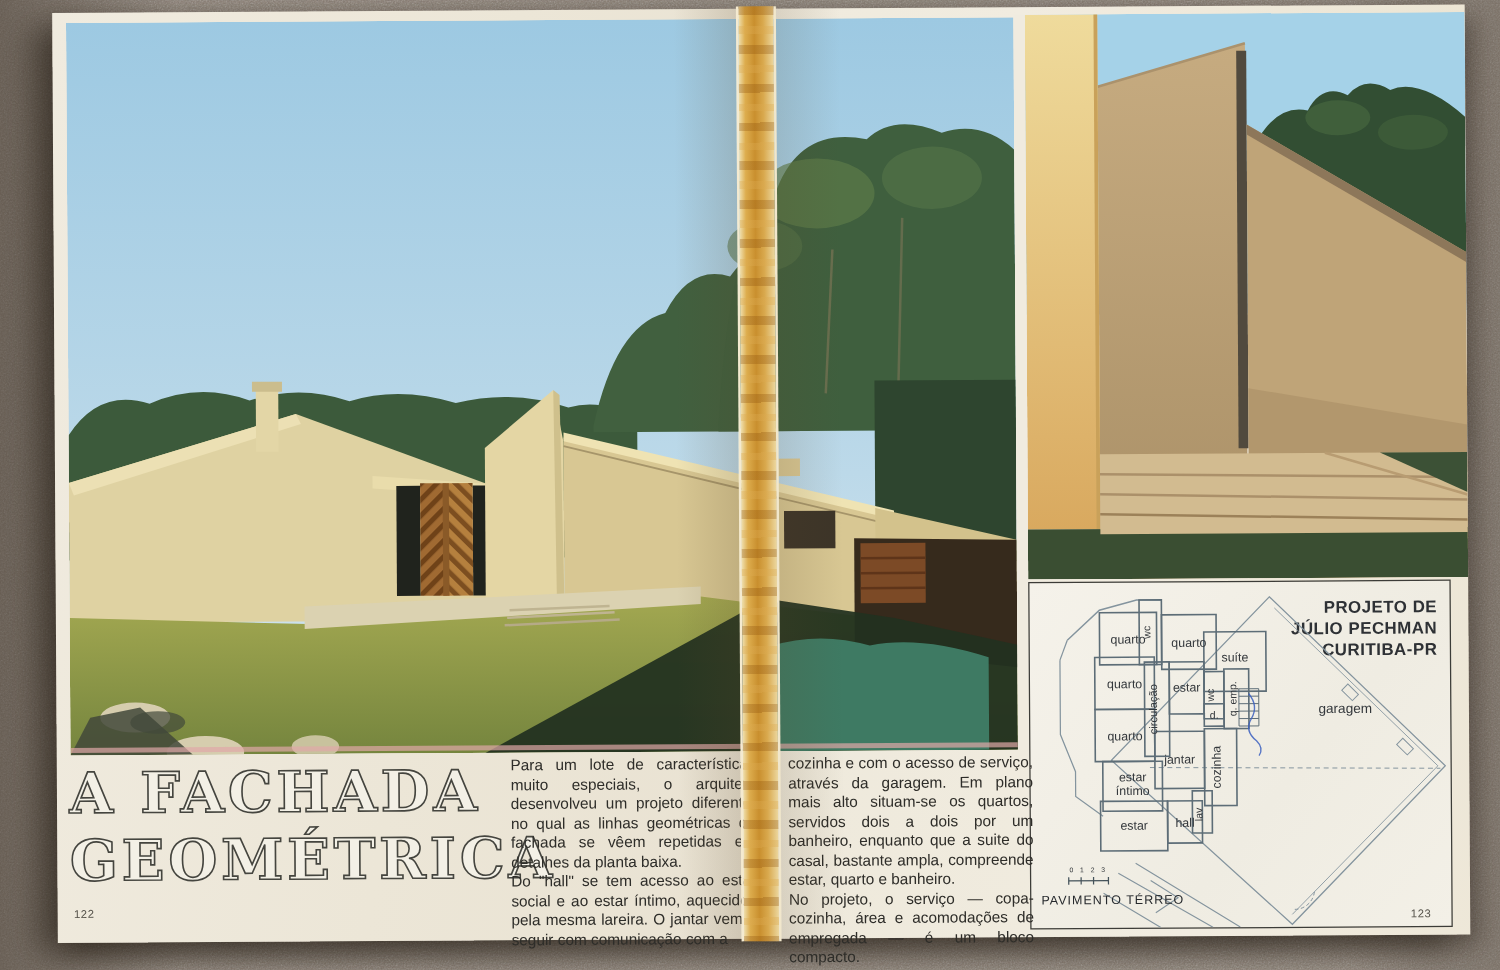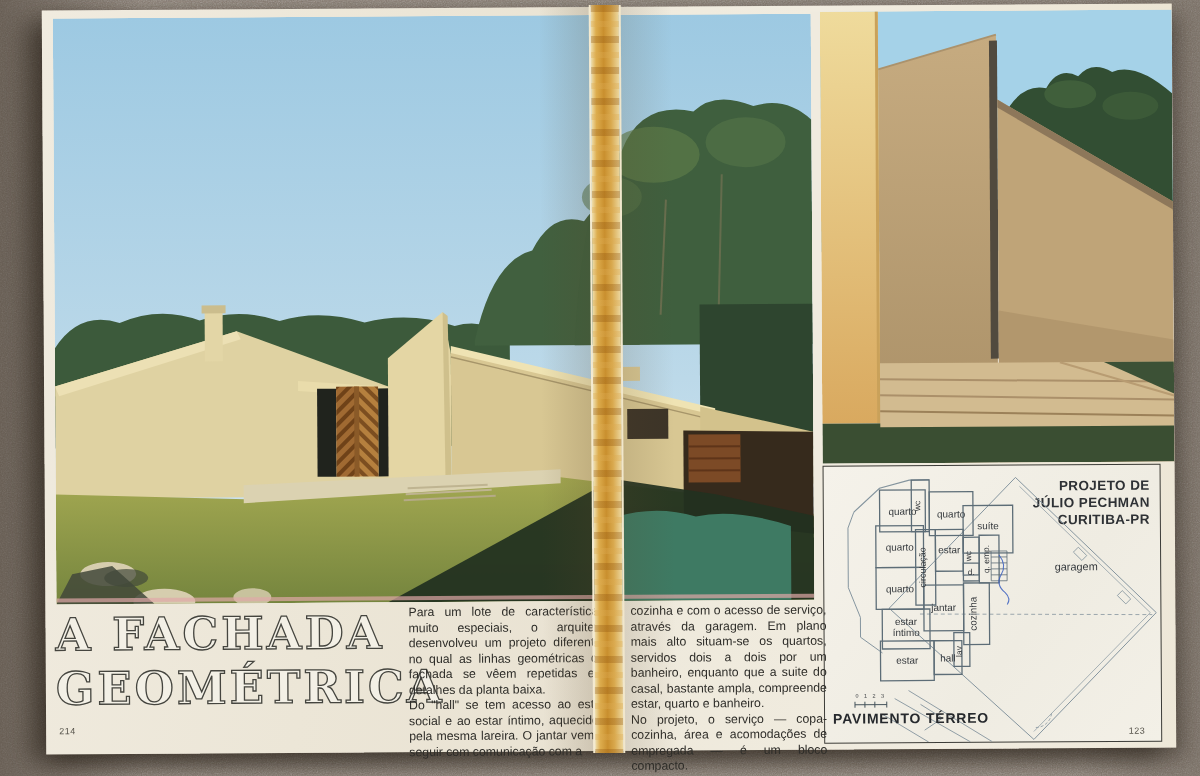--- a/index.html
+++ b/index.html
@@ -31,21 +31,21 @@
   .pn-left{left:13px;top:716px;}
   .col{position:absolute;top:597px;width:196px;font-size:12.3px;line-height:15.5px;
     text-align:justify;color:#2e2d29;font-weight:500;}
   .col p{margin:0;}
   .col-1{left:363px;}
   .col-2{left:585px;}
   .plan-box{position:absolute;left:778px;top:460px;width:338px;height:278px;
     background:linear-gradient(130deg,#f5f2ea,#efece2 60%,#f3f0e7);border:1.2px solid #3c3c38;box-sizing:border-box;}
   .plan-credit{position:absolute;top:12px;right:10px;text-align:right;font-size:13.5px;
     line-height:17px;letter-spacing:.4px;color:#2e3135;font-weight:600;}
-  .plan-caption{position:absolute;left:8px;bottom:16px;font-size:14px;font-weight:700;
+  .plan-caption{position:absolute;left:8px;bottom:16px;font-size:10px;font-weight:400;
     letter-spacing:.8px;color:#26292d;}
   .pn-right{right:16px;bottom:5px;top:auto;left:auto;text-align:right;}
   .gutter-strip{position:absolute;left:769px;top:6px;width:9px;height:588px;background:#f0ebdf;}
 </style>
 </head>
 <body>
 
 <div class="stage">
 
   <svg class="bg-tex" width="1200" height="776">
@@ -280,21 +280,21 @@
         </g>
       </svg>
       <div class="plan-caption">PAVIMENTO TÉRREO</div>
       <div class="pagenum pn-right">123</div>
     </div>
 
     <div class="title-block">
       <div>A FACHADA</div>
       <div>GEOMÉTRICA</div>
     </div>
-    <div class="pagenum pn-left">214</div>
+    <div class="pagenum pn-left">122</div>
 
     <div class="col col-1">
       <p>Para um lote de características muito especiais, o arquiteto desenvolveu um projeto diferente, no qual as linhas geométricas da fachada se vêem repetidas em detalhes da planta baixa.</p>
       <p>Do "hall" se tem acesso ao estar social e ao estar íntimo, aquecidos pela mesma lareira. O jantar vem a seguir com comunicação com a</p>
     </div>
     <div class="col col-2">
       <p>cozinha e com o acesso de serviço, através da garagem. Em plano mais alto situam-se os quartos, servidos dois a dois por um banheiro, enquanto que a suite do casal, bastante ampla, compreende estar, quarto e banheiro.</p>
       <p>No projeto, o serviço — copa-cozinha, área e acomodações de empregada — é um bloco compacto.</p>
     </div>
 

